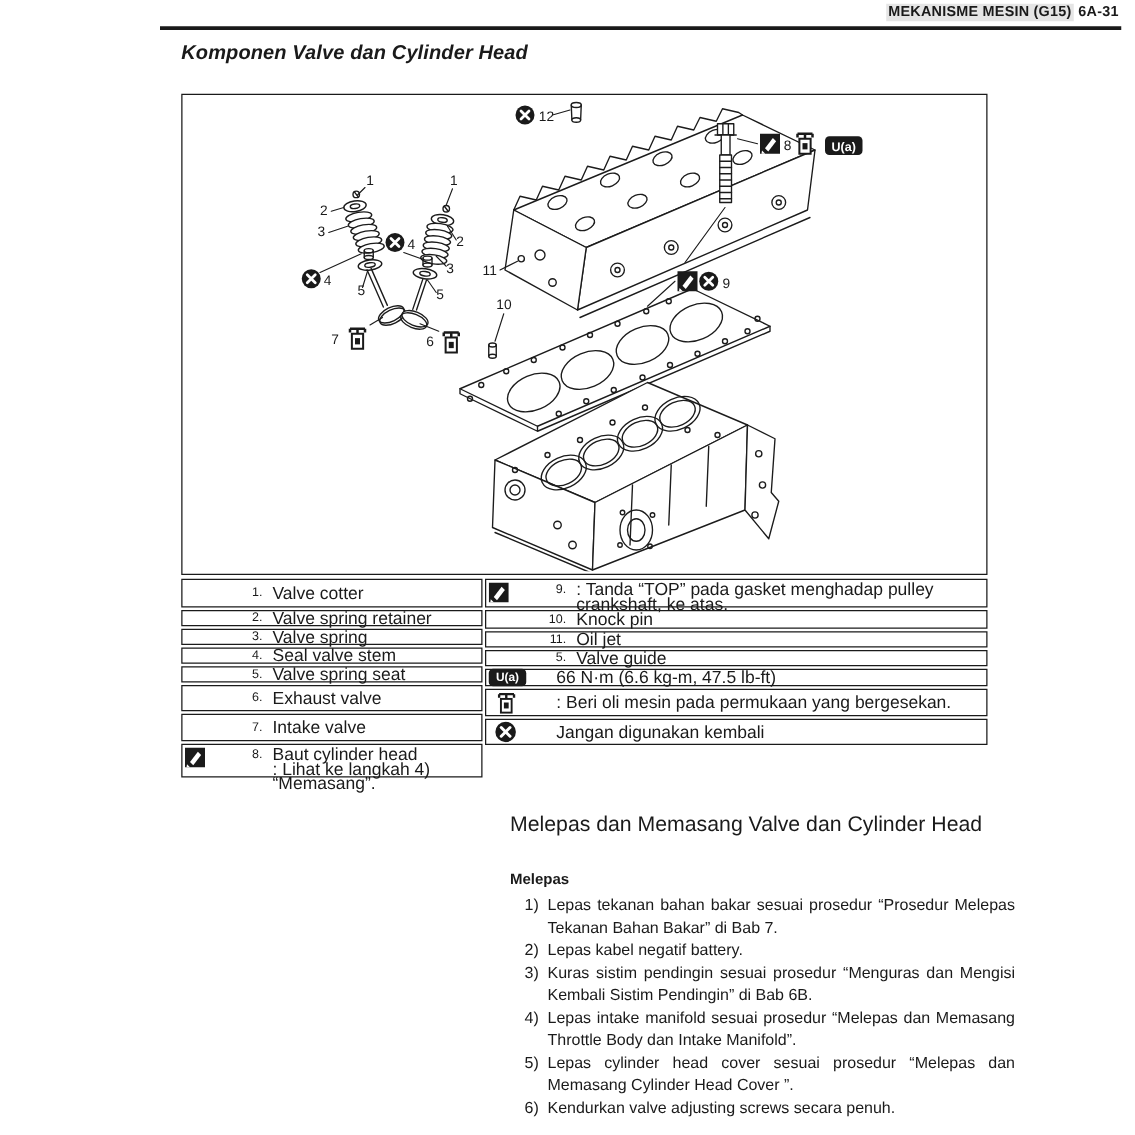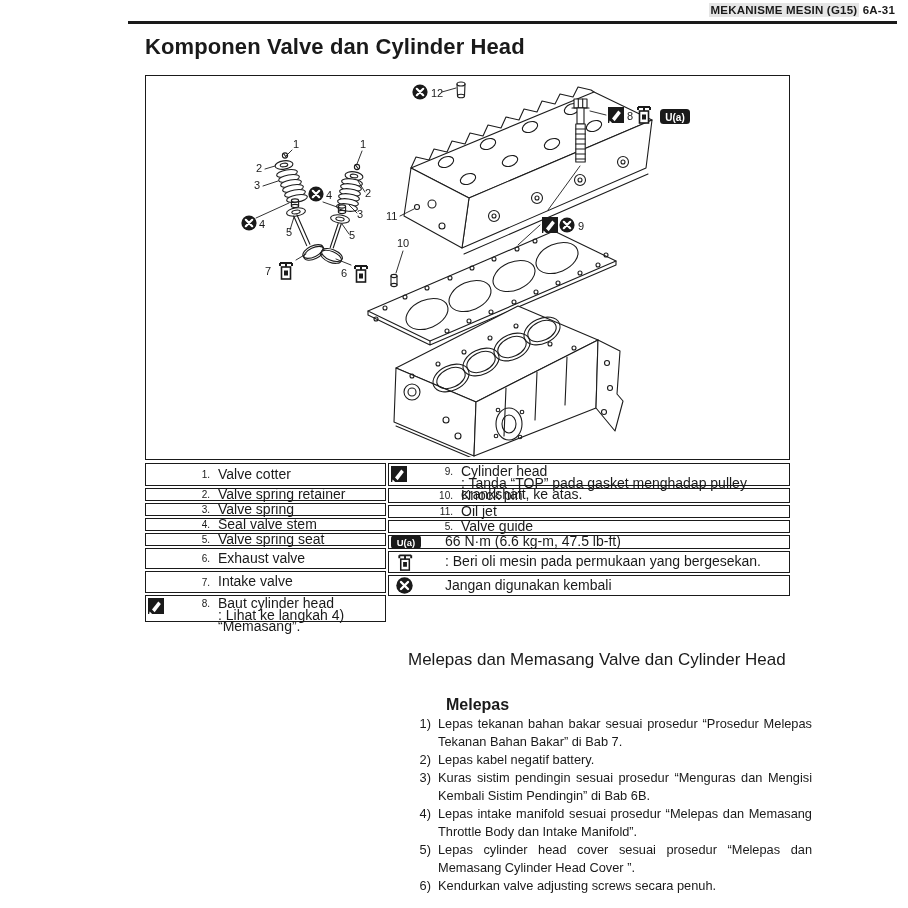--- a/index.html
+++ b/index.html
@@ -3,40 +3,40 @@
 <meta charset="utf-8">
 <style>
   html,body{margin:0;padding:0;background:#fff;}
   body{width:908px;height:908px;position:relative;font-family:"Liberation Sans","DejaVu Sans",sans-serif;color:#1a1a1a;}
   .abs{position:absolute;}
   
   .hdr-rule{left:128px;top:21px;width:769px;height:3px;background:#1a1a1a;}
   .hdr-text{top:4px;right:13px;font-size:11.5px;font-weight:bold;letter-spacing:.2px;white-space:nowrap;}
   .hdr-hl{background:#e5e5e5;padding:1px 2px;}
   
-  .page-title{left:145px;top:34px;font-size:22px;font-weight:bold;letter-spacing:.1px;}
+  .page-title{left:145px;top:34px;font-size:16px;font-weight:bold;letter-spacing:.1px;font-style:italic;}
   
   .figbox{left:145px;top:75px;width:645px;height:385px;border:1.2px solid #1a1a1a;box-sizing:border-box;background:#fff;}
   
   .tables{left:145px;top:463px;width:645px;}
   .tbl{position:absolute;top:0;}
   .tbl-left{left:0;width:241px;}
   .tbl-right{left:243px;width:402px;}
   .trow{display:flex;align-items:center;border:1px solid #1a1a1a;background:#fff;box-sizing:border-box;margin-bottom:2px;}
   .trow.twolines{align-items:flex-start;padding-top:2px;}
   .ic{width:40px;flex:0 0 40px;display:flex;align-items:center;}
   .num{width:24px;flex:0 0 24px;text-align:right;font-size:10px;}
   .txt{margin-left:8px;font-size:14px;line-height:11.5px;}
   .sq-icon{width:16px;height:16px;margin-left:2px;display:block;}
   .badge{margin-left:2px;width:30px;height:14px;background:#1a1a1a;border-radius:3.5px;color:#fff;font-size:9.5px;font-weight:bold;display:flex;align-items:center;justify-content:center;}
   .xcircle{margin-left:7px;width:17px;height:17px;display:block;}
   .oilcan{margin-left:8px;display:block;}
   
   .sec-head{left:408px;top:649px;width:385px;font-size:17px;font-weight:normal;line-height:21px;}
-  .sec-sub{left:408px;top:696px;font-size:16px;font-weight:bold;margin-left:38px;}
+  .sec-sub{left:408px;top:696px;font-size:12px;font-weight:bold;}
   .steps{left:408px;top:715px;width:404px;}
   .step{display:flex;}
   .sn{width:23px;flex:0 0 23px;text-align:right;margin-right:7px;font-size:12.8px;line-height:18px;}
   .st{flex:1;text-align:justify;font-size:12.8px;line-height:18px;}
   svg text{font-family:"Liberation Sans","DejaVu Sans",sans-serif;}
 </style>
 </head>
 <body>
 
 <div class="abs hdr-text">
@@ -352,21 +352,20 @@
     <div class="trow twolines" style="height:23px">
       <span class="ic">
         <svg class="sq-icon" viewBox="0 0 16 16">
           <rect width="16" height="16" fill="#1a1a1a"></rect>
           <polygon points="4,11.6 10.3,3.4 12.9,6 6.6,14.2" fill="#fff"></polygon>
           <polygon points="1.6,13.4 4.2,16 1.2,16" fill="#fff"></polygon>
         </svg>
       </span>
       <span class="num">9.</span>
       <span class="txt">
-        <div>Cylinder head</div>
         <div>: Tanda “TOP” pada gasket menghadap pulley crankshaft, ke atas.</div>
       </span>
     </div>
     <div class="trow" style="height:15px">
       <span class="ic"></span>
       <span class="num">10.</span>
       <span class="txt">Knock pin</span>
     </div>
     <div class="trow" style="height:13px">
       <span class="ic"></span>

